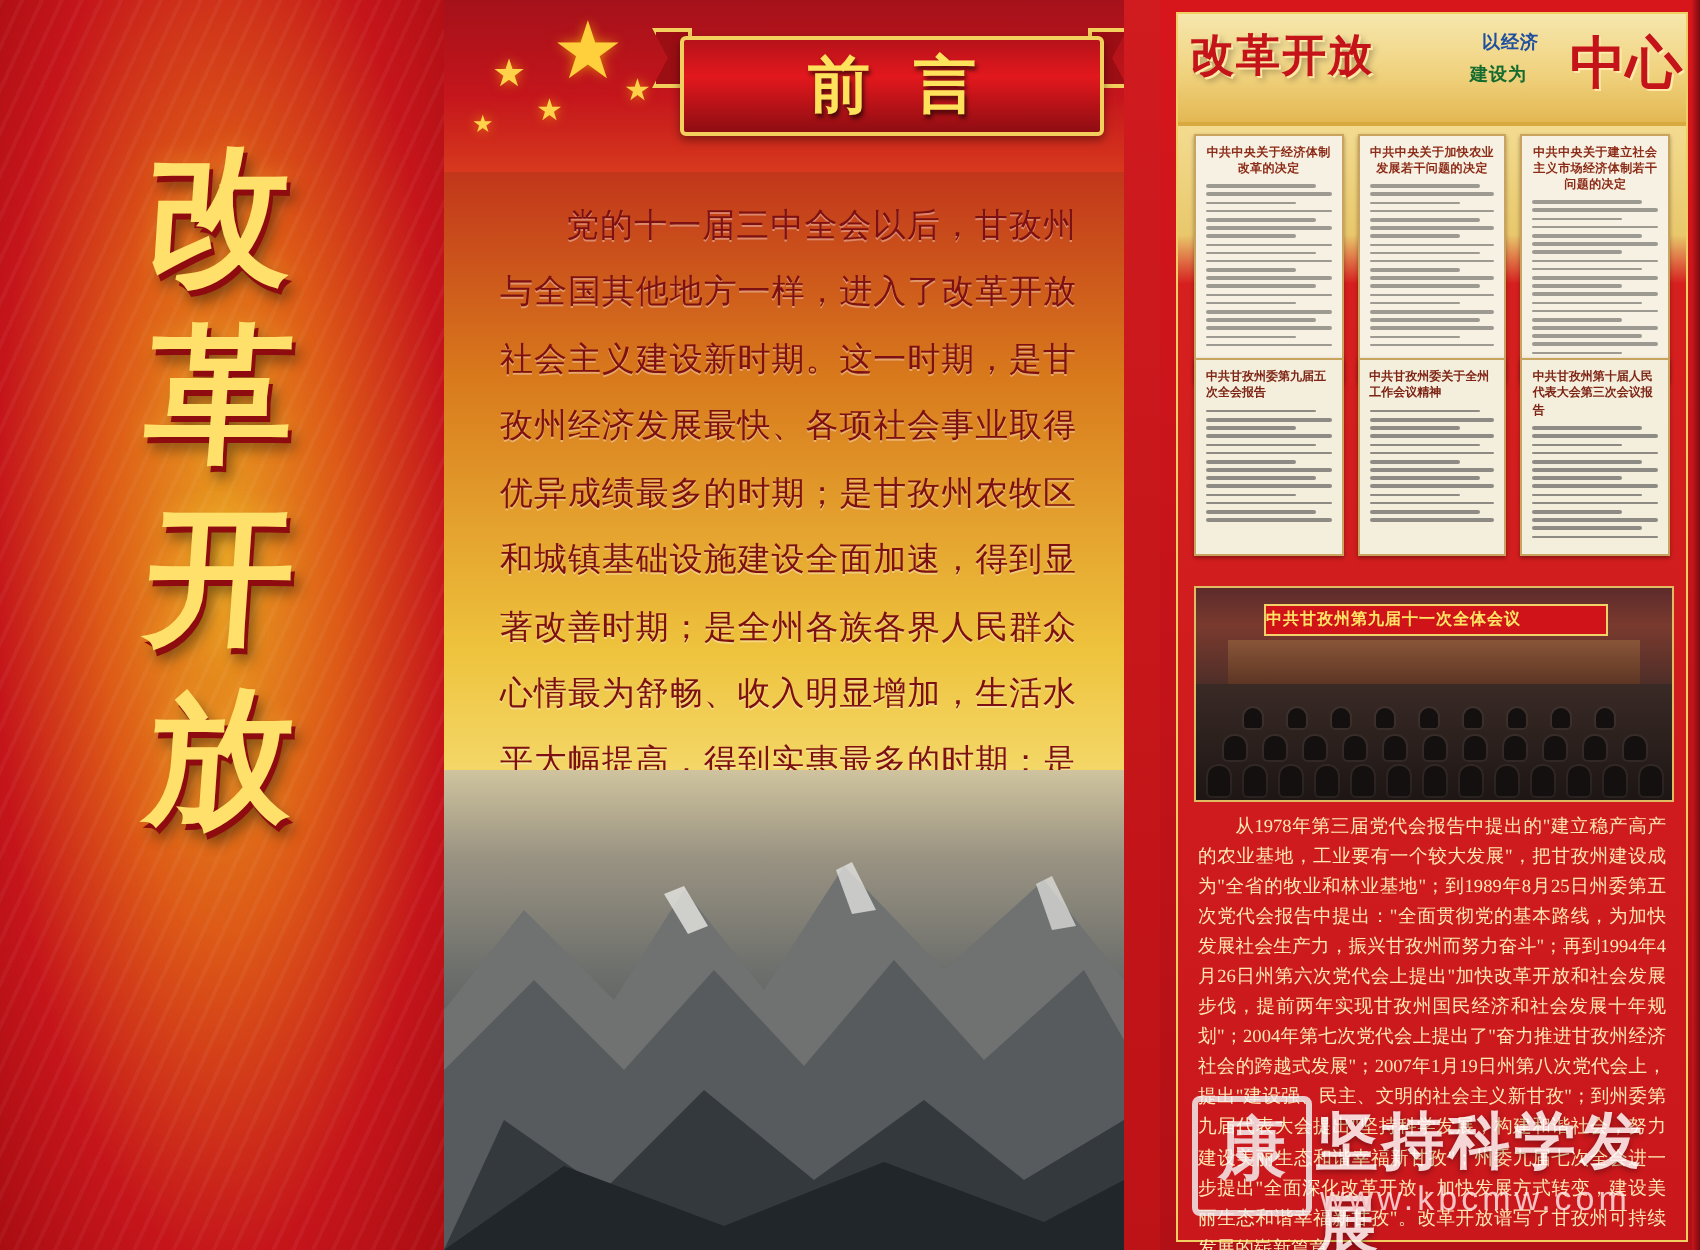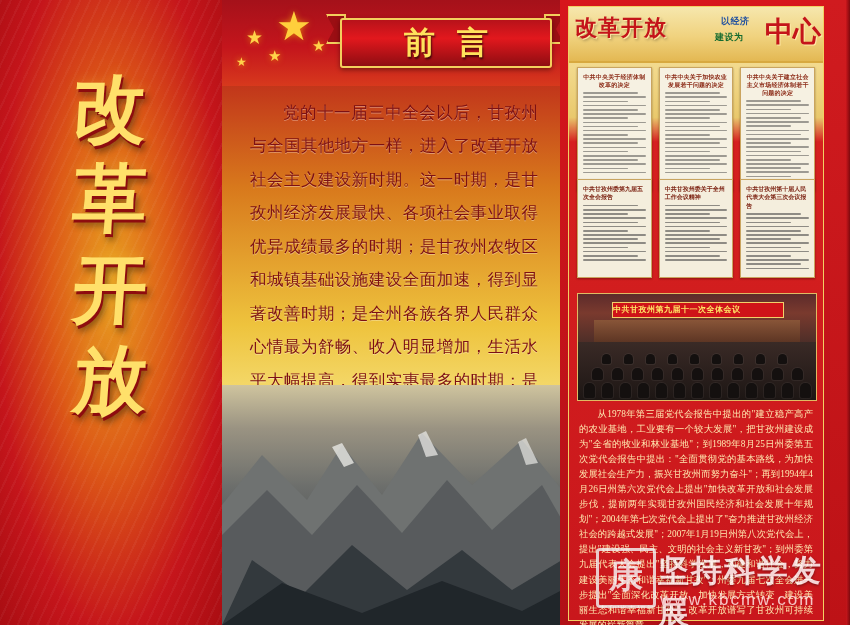--- a/index.html
+++ b/index.html
@@ -81,21 +81,21 @@
   }
   .mid-body p{margin:0;text-indent:2em;}
   .mountains{
     position:absolute;left:0;bottom:0;width:340px;height:240px;
     background:linear-gradient(180deg,#cfc49e 0%,#9a9382 18%,#6d6f6c 42%,#4a4f52 70%,#2b3034 100%);
   }
   .mtn-svg{position:absolute;left:0;bottom:0;}
 
   
   .panel-right{
-    position:absolute;left:560px;top:0;width:270px;height:625px;
+    position:absolute;left:580px;top:0;width:270px;height:625px;
     background:linear-gradient(180deg,#d7161c 0%,#c4131a 50%,#b11016 100%);
     overflow:hidden;
   }
   .rp-inner{position:absolute;left:8px;top:6px;width:254px;height:613px;
     background:linear-gradient(180deg,#f5e4a6 0%,#f2d98c 10%,#e9c86c 18%,#d6201f 22%,#c9171c 100%);
     border:1px solid #f2cf63;}
   .rp-headbar{
     position:absolute;left:0;top:0;width:254px;height:54px;
     background:linear-gradient(180deg,#f6e7ad 0%,#f0d27e 55%,#e3b853 100%);
     border-bottom:2px solid #d8a93f;

